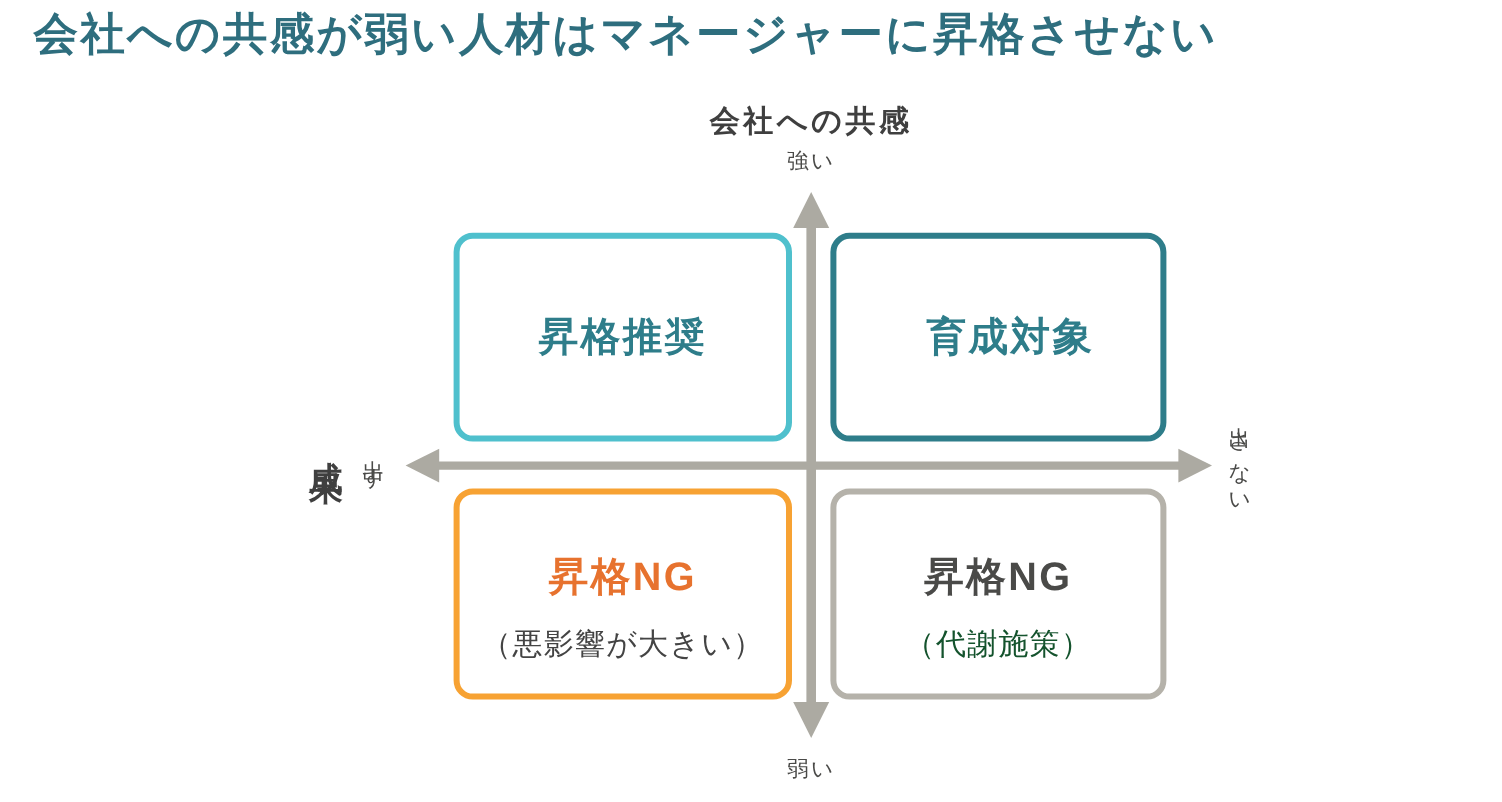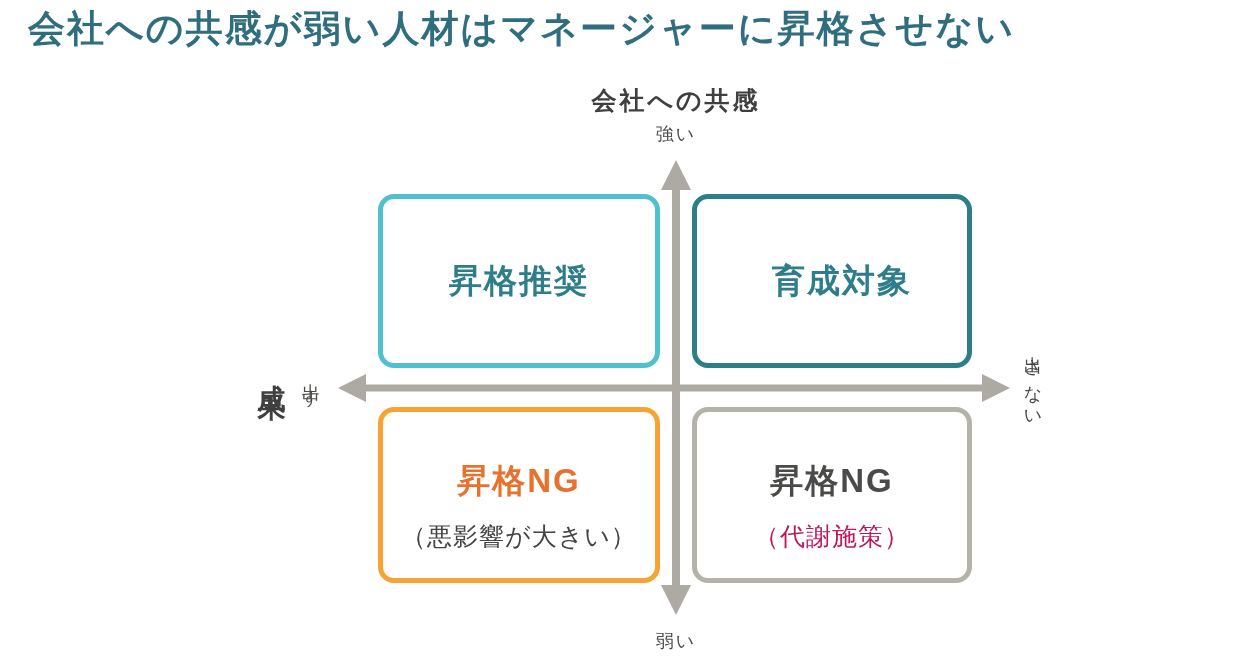--- a/index.html
+++ b/index.html
@@ -143,16 +143,16 @@
     <div class="q-label" style="color: rgb(46, 125, 138);">育成対象</div>
   </div>
 
   <div class="quadrant q-bottom-left" style="border-color: rgb(247, 162, 51);">
     <div class="q-label" style="color: rgb(231, 114, 46);">昇格NG</div>
     <div class="q-note" style="color: rgb(68, 68, 68);">（悪影響が大きい）</div>
   </div>
 
   <div class="quadrant q-bottom-right" style="border-color: rgb(181, 178, 170);">
     <div class="q-label" style="color: rgb(74, 74, 72);">昇格NG</div>
-    <div class="q-note" style="color: #be185d;">（代謝施策）</div>
+    <div class="q-note" style="color: #14532d;">（代謝施策）</div>
   </div>
 
 </div>
 
 </body></html>

